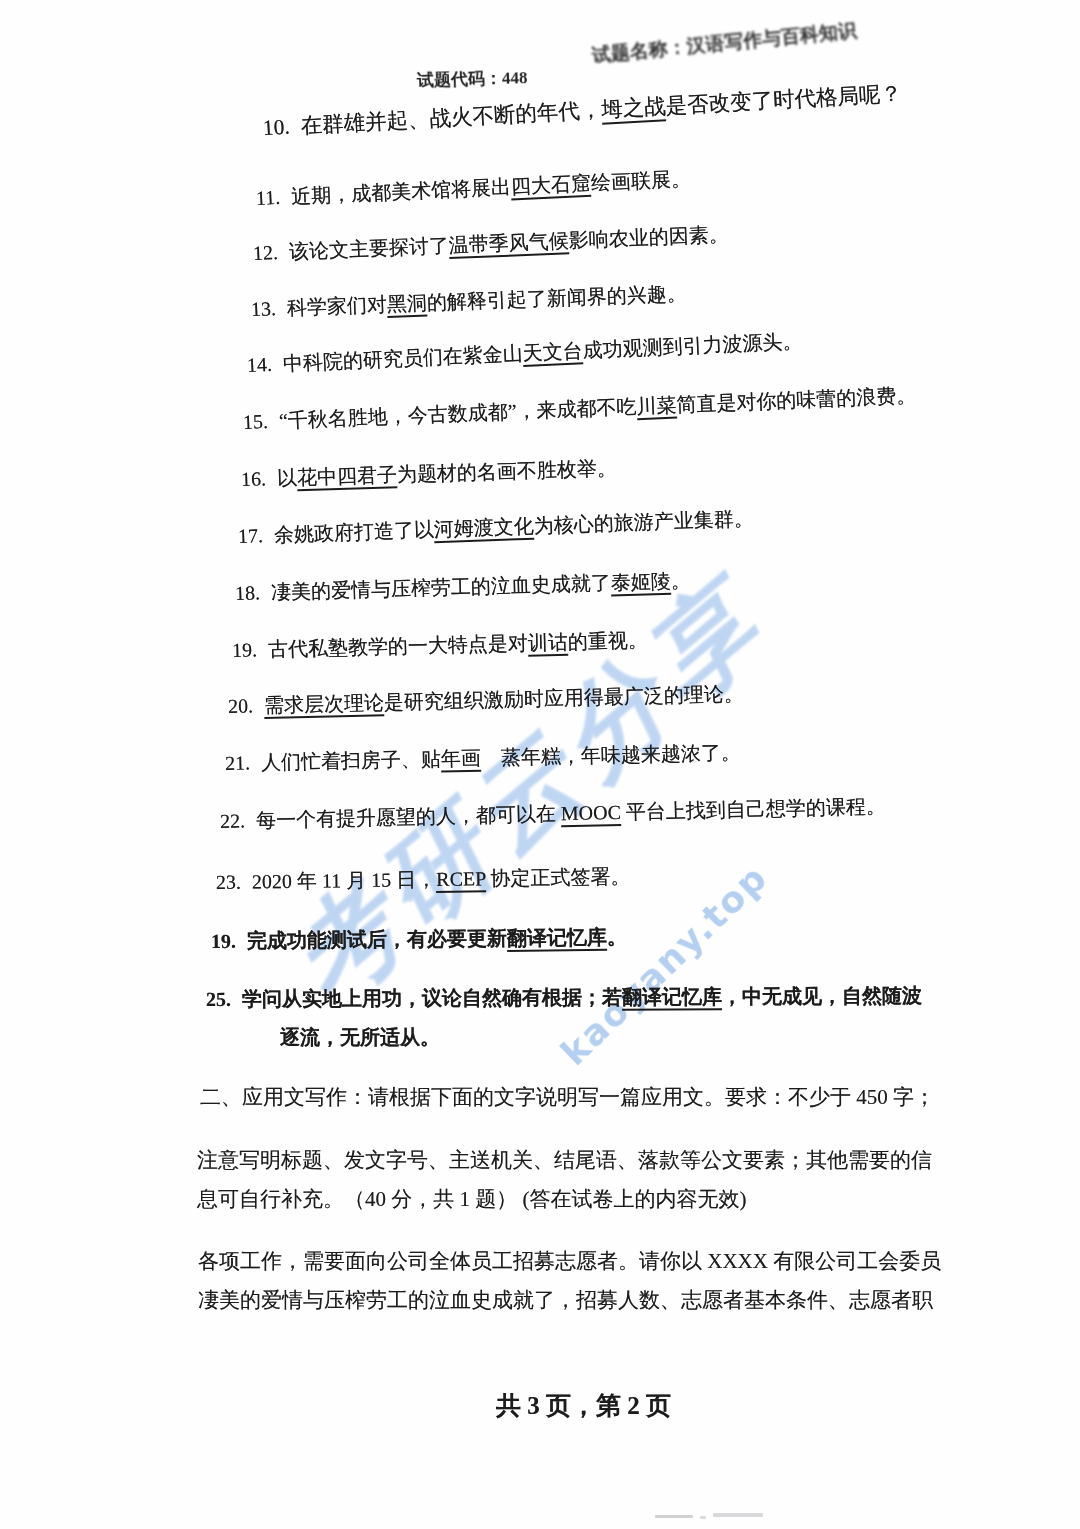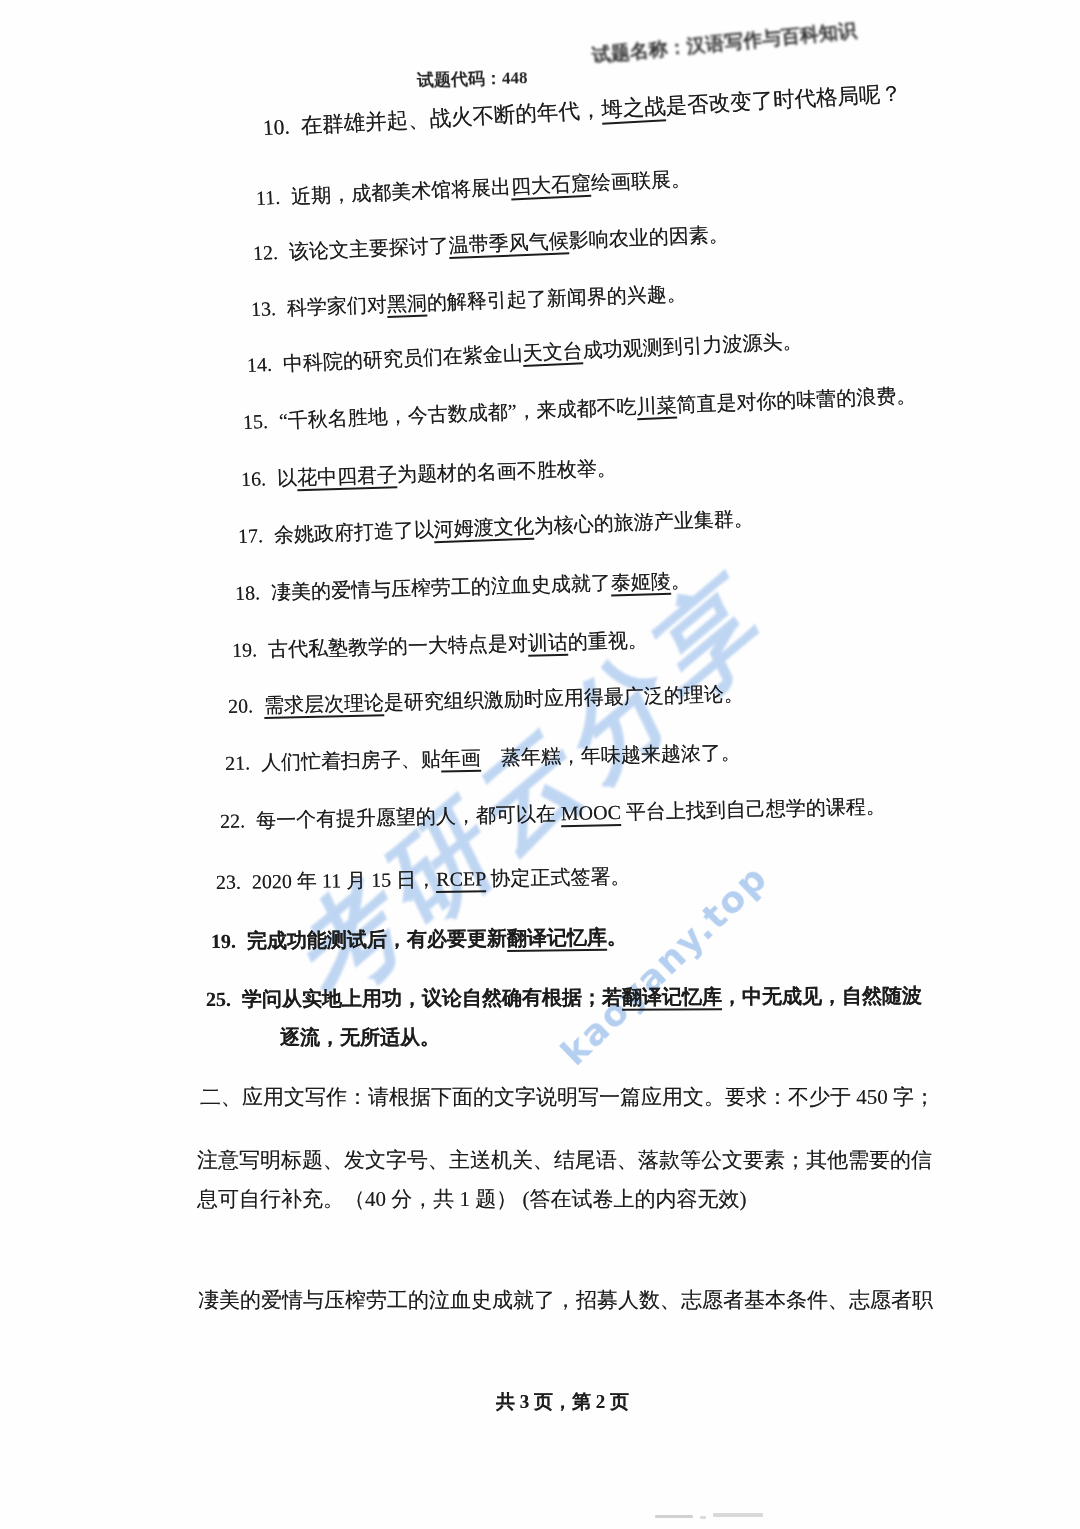--- a/index.html
+++ b/index.html
@@ -53,21 +53,21 @@
   
   .L-s1{left:200px;top:1084px;}
   .L-s2{left:197px;top:1123px;margin-top:24px;}
   .L-s3{left:197px;top:1186px;}
   
   .L-p1{left:261px;top:1209px;}
   .L-p2{left:198px;top:1248px;}
   .L-p3{left:198px;top:1287px;}
   .L-p4{left:198px;top:1325px;}
   
-  .L-footer{left:496px;top:1390px;font-weight:700;font-size:19px;text-shadow:0 0 .6px rgba(0,0,0,.45);}
+  .L-footer{left:496px;top:1390px;font-weight:700;font-size:25px;text-shadow:0 0 .6px rgba(0,0,0,.45);}
   
   .wm-brand{
     position:absolute;left:306px;top:926px;
     font-size:106px;line-height:1;letter-spacing:10px;
     font-weight:700;font-style:italic;
     opacity:.72;filter:blur(1.3px);
     transform:rotate(-40deg);transform-origin:left center;
     z-index:1;white-space:nowrap;
     font-family:"DejaVu Sans","Liberation Sans",sans-serif;
   }
@@ -113,20 +113,21 @@
       <div class="line qline L-q23"><span class="qnum">23.</span><span class="seg">2020 年 11 月 15 日，</span><span class="useg">RCEP</span><span class="seg"> 协定正式签署。</span></div>
       <div class="line qline L-q24"><span class="qnum">19.</span><span class="seg">完成功能测试后，有必要更新</span><span class="useg">翻译记忆库</span><span class="seg">。</span></div>
       <div class="line qline L-q25a"><span class="qnum">25.</span><span class="seg">学问从实地上用功，议论自然确有根据；若</span><span class="useg">翻译记忆库</span><span class="seg">，中无成见，自然随波</span></div>
       <div class="line qline L-q25b"><span class="seg">逐流，无所适从。</span></div>
     </div>
 
   <div class="line bold-line L-s1">二、应用文写作：请根据下面的文字说明写一篇应用文。要求：不少于 450 字；</div>
   <div class="line bold-line L-s2">注意写明标题、发文字号、主送机关、结尾语、落款等公文要素；其他需要的信</div>
   <div class="line bold-line L-s3">息可自行补充。（40 分，共 1 题） (答在试卷上的内容无效)</div>
 
+  <div class="line bold-line L-p2">各项工作，需要面向公司全体员工招募志愿者。请你以 XXXX 有限公司工会委员</div>
   <div class="line bold-line L-p3">凄美的爱情与压榨劳工的泣血史成就了，招募人数、志愿者基本条件、志愿者职</div>
 
   <div class="line L-footer">共 3 页，第 2 页</div>
 
   <div class="artifact a1"></div>
   <div class="artifact a2"></div>
   <div class="artifact a3"></div>
 
 </div>
 

